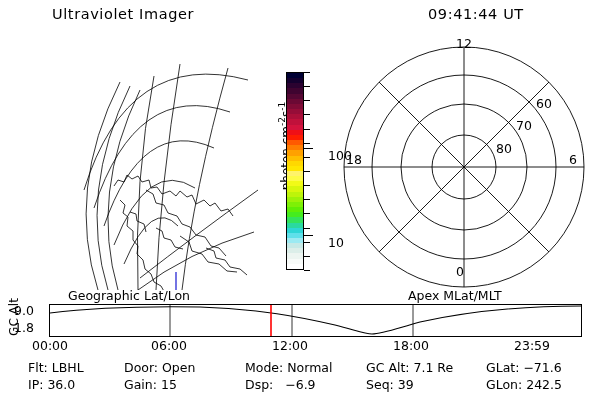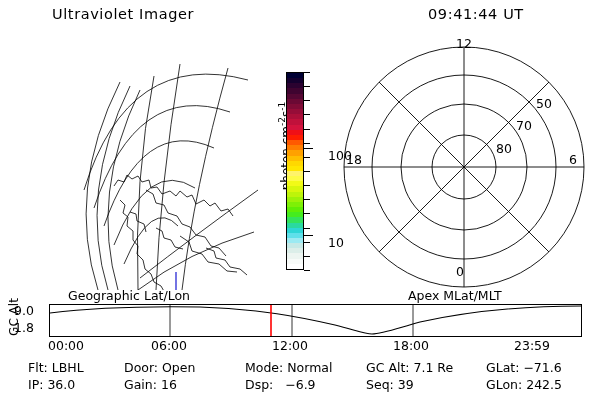--- a/index.html
+++ b/index.html
@@ -270,21 +270,21 @@
       <line x1="14" y1="129" x2="254" y2="129"></line>
       <line x1="134" y1="9" x2="134" y2="249"></line>
       <line x1="49" y1="44" x2="219" y2="214"></line>
       <line x1="219" y1="44" x2="49" y2="214"></line>
     </g>
   </svg>
   <span class="polar-lbl" style="left:126px; top:0px;">12</span>
   <span class="polar-lbl" style="left:239px; top:116px;">6</span>
   <span class="polar-lbl" style="left:126px; top:228px;">0</span>
   <span class="polar-lbl" style="left:16px;  top:116px;">18</span>
-  <span class="polar-lbl" style="left:206px; top:60px;">50</span>
+  <span class="polar-lbl" style="left:206px; top:60px;">60</span>
   <span class="polar-lbl" style="left:186px; top:82px;">70</span>
   <span class="polar-lbl" style="left:166px; top:105px;">80</span>
 </div>
 
 <div id="orbit-section" class="abs">
   <span id="orbit-title-geo">Geographic Lat/Lon</span>
   <span id="orbit-title-apex">Apex MLat/MLT</span>
   <span id="orbit-ylabel">GC Alt</span>
   <span id="orbit-ytick-hi">9.0</span>
   <span id="orbit-ytick-lo">1.8</span>
@@ -294,35 +294,35 @@
       <path d="M 0 8 C 40 3 90 1 150 2 C 210 4 250 12 285 20
                C 305 25 315 29 322 29 C 332 29 345 24 370 17
                C 420 6 480 1 531 1" fill="none" stroke="#000000" stroke-width="1.1"></path>
       <line x1="120" y1="0" x2="120" y2="31" stroke="#000000" stroke-width="0.8"></line>
       <line x1="242" y1="0" x2="242" y2="31" stroke="#000000" stroke-width="0.8"></line>
       <line x1="363" y1="0" x2="363" y2="31" stroke="#000000" stroke-width="0.8"></line>
       <line x1="221" y1="0" x2="221" y2="31" stroke="#ff0000" stroke-width="1.6"></line>
     </svg>
   </div>
 
-  <span class="orbit-xlbl" style="left:32px;margin-left:16px;">00:00</span>
+  <span class="orbit-xlbl" style="left:32px;">00:00</span>
   <span class="orbit-xlbl" style="left:151px;">06:00</span>
   <span class="orbit-xlbl" style="left:272px;">12:00</span>
   <span class="orbit-xlbl" style="left:393px;">18:00</span>
   <span class="orbit-xlbl" style="left:514px;">23:59</span>
 </div>
 
 <div id="status" class="abs">
   <div class="status-row r0">
     <span class="status-cell c0">Flt: LBHL</span>
     <span class="status-cell c1">Door: Open</span>
     <span class="status-cell c2">Mode: Normal</span>
     <span class="status-cell c3">GC Alt: 7.1 Re</span>
     <span class="status-cell c4">GLat: −71.6</span>
   </div>
   <div class="status-row r1">
     <span class="status-cell c0">IP: 36.0</span>
-    <span class="status-cell c1">Gain: 16</span>
+    <span class="status-cell c1">Gain: 15</span>
     <span class="status-cell c2">Dsp:   −6.9</span>
     <span class="status-cell c3">Seq: 39</span>
     <span class="status-cell c4">GLon: 242.5</span>
   </div>
 </div>
 
 </body></html>

